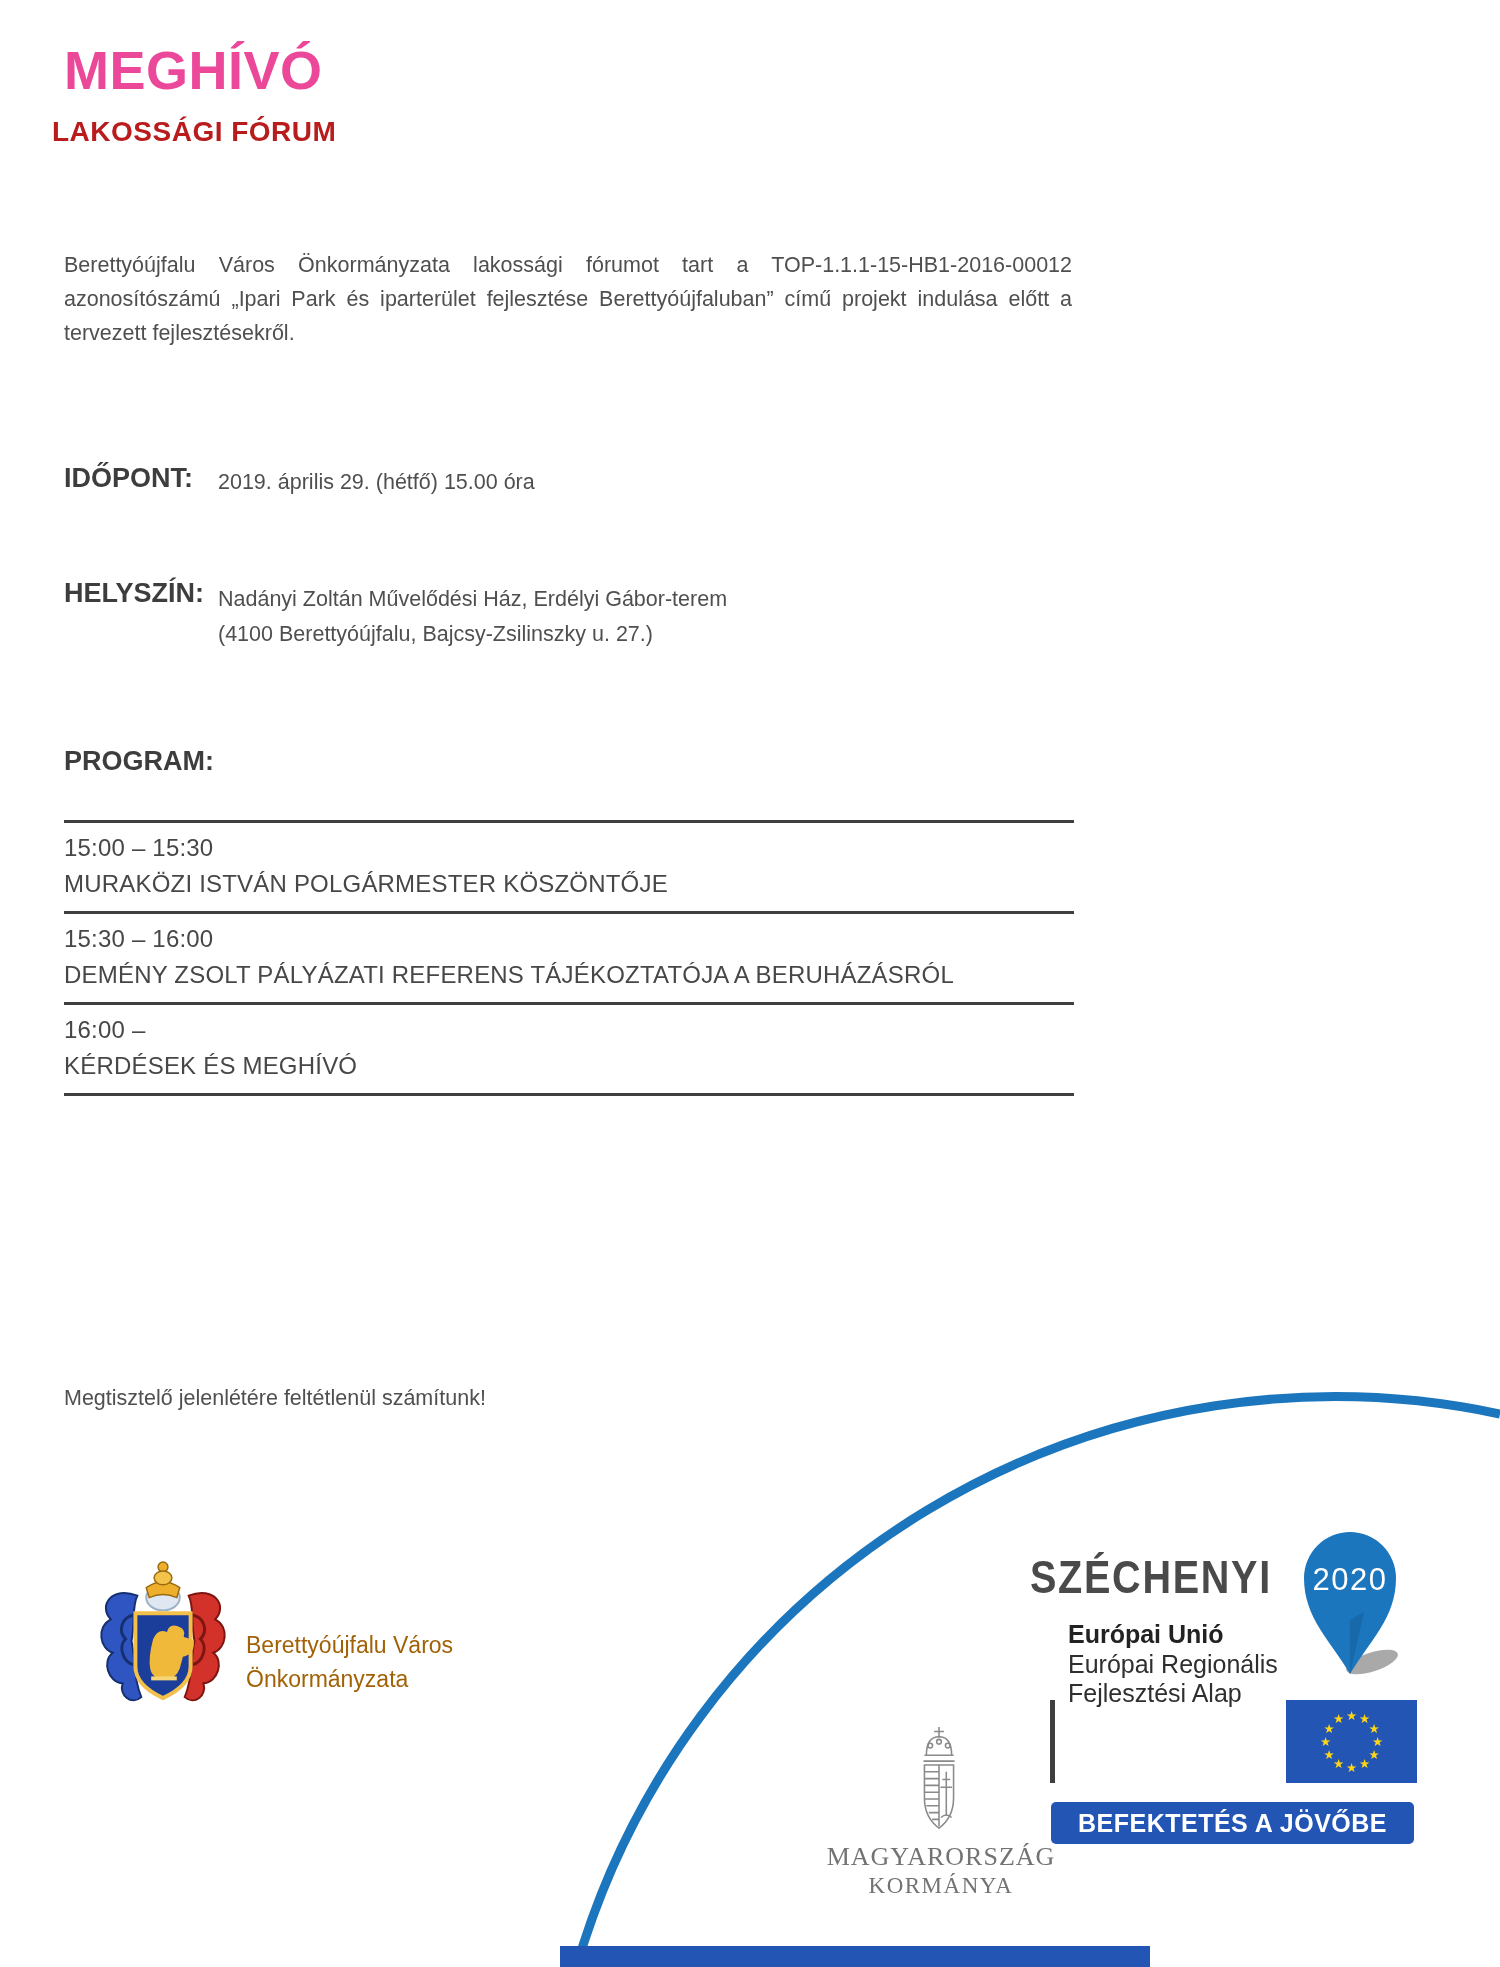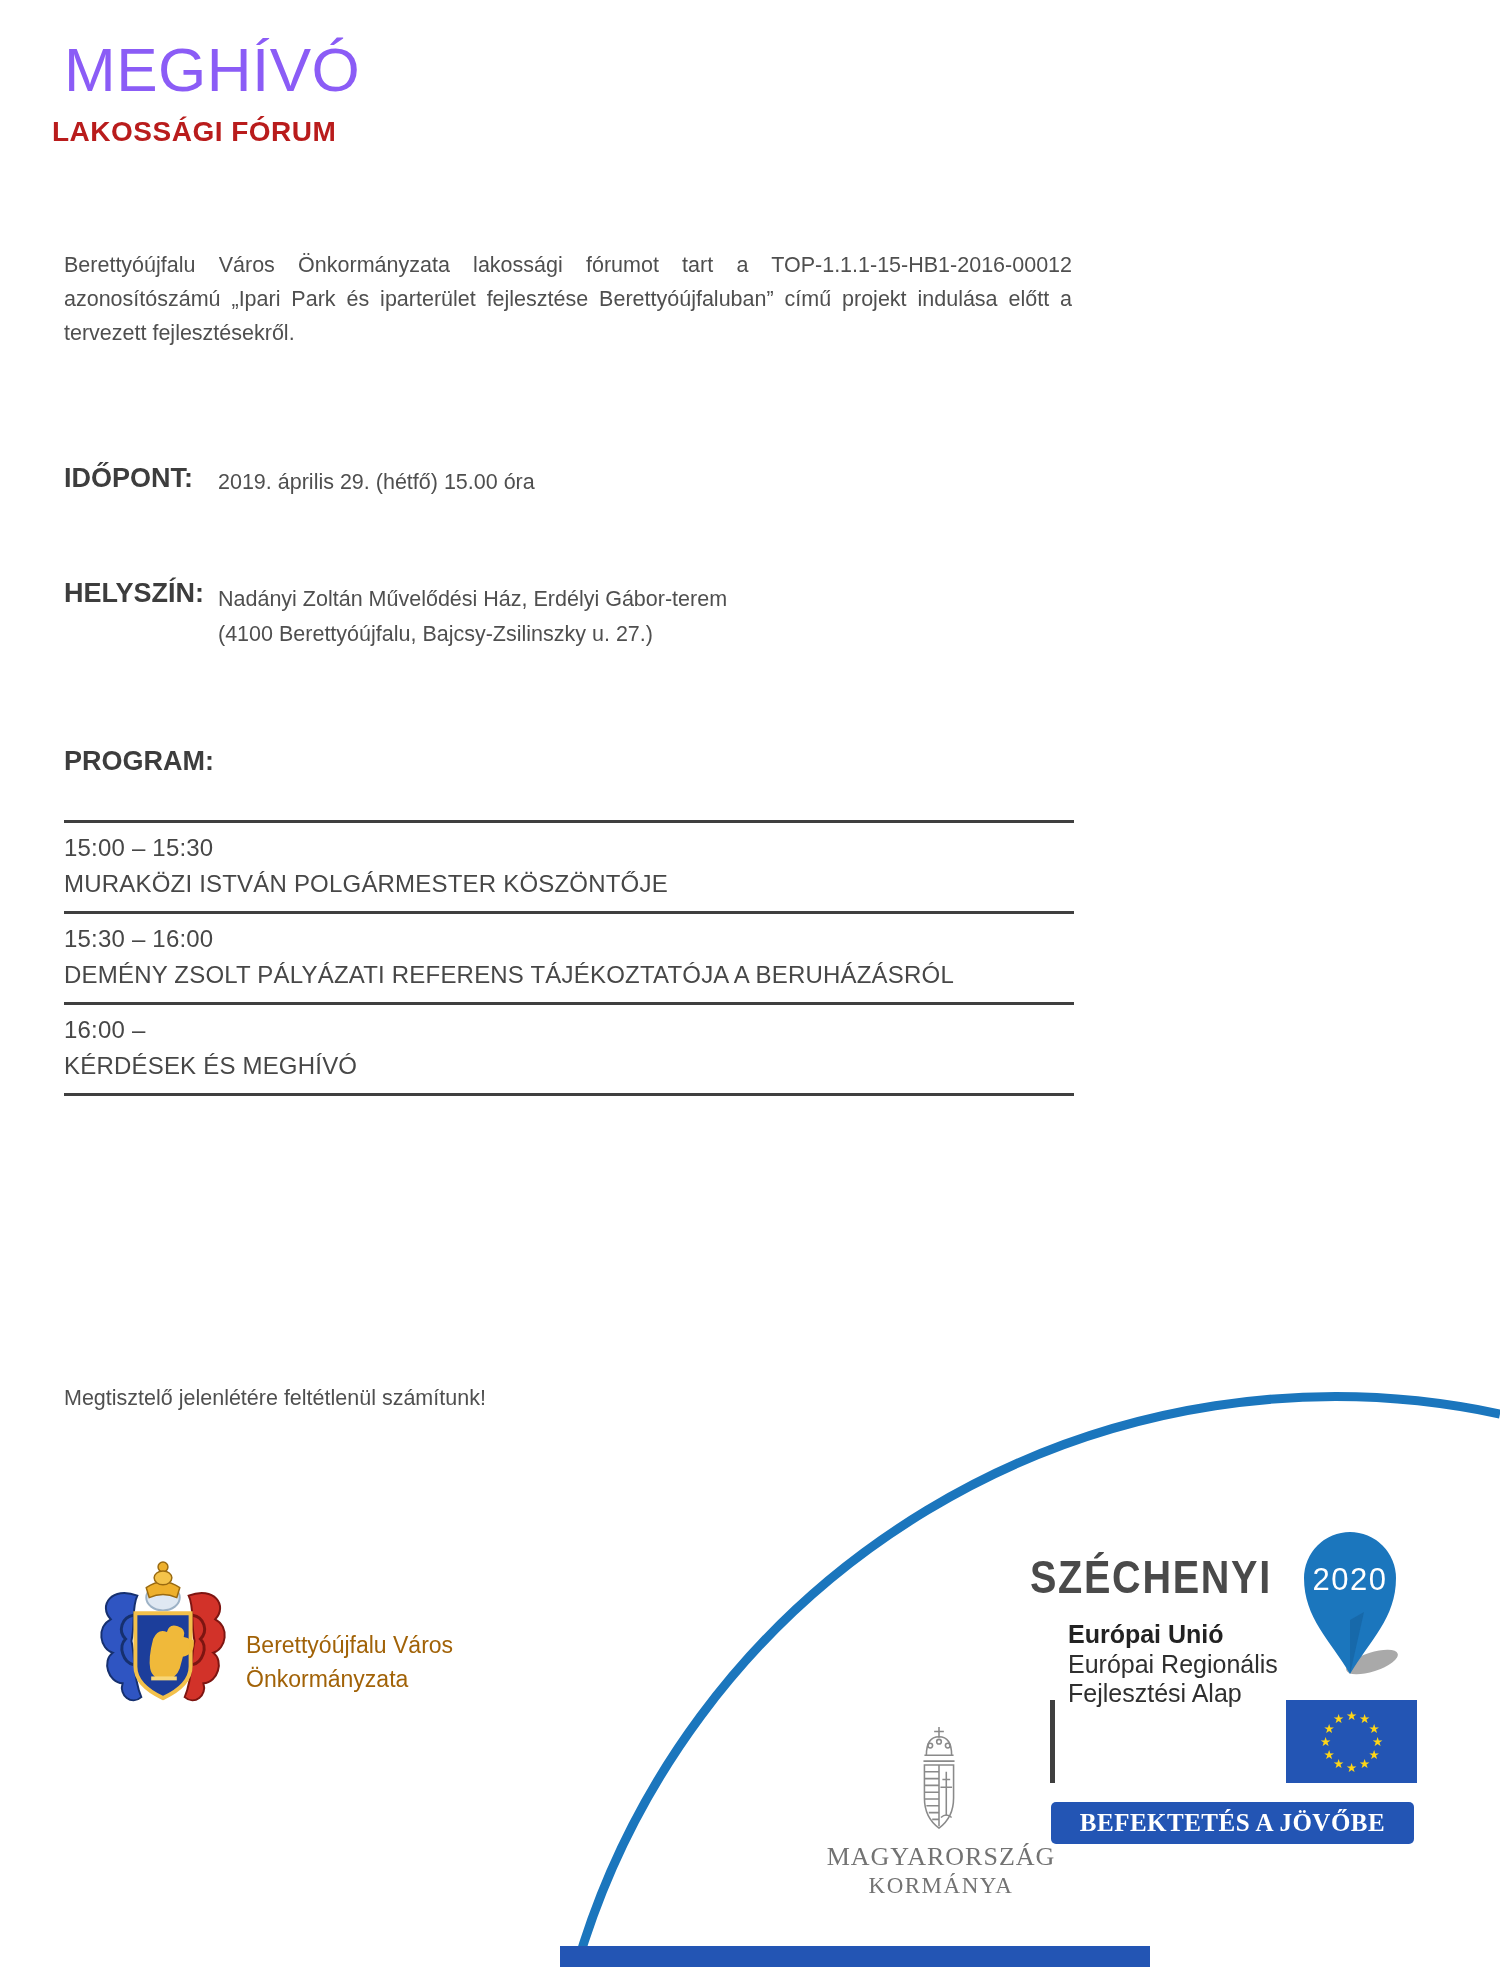--- a/index.html
+++ b/index.html
@@ -10,22 +10,22 @@
     height: 1967px;
     margin: 0 auto;
     background: #ffffff;
     overflow: hidden;
     font-family: "Liberation Sans", sans-serif;
   }
   .abs { position: absolute; }
 
   .title {
     left: 64px; top: 34px;
-    font-size: 62px; font-weight: 400;
-    color: #8b5cf6; letter-spacing: 0.5px;
+    font-size: 54px; font-weight: 700;
+    color: #ec4899; letter-spacing: 0.5px;
     line-height: 72px;
   }
   .subtitle {
     left: 52px; top: 116px;
     font-size: 28px; font-weight: 700;
     color: #b91c1c; letter-spacing: 0.5px;
   }
   .intro {
     left: 64px; top: 248px; width: 1008px;
     font-size: 21.5px; line-height: 34px;
@@ -90,21 +90,20 @@
   .eu-text { left: 1068px; top: 1620px; font-size: 25px; line-height: 29.5px; color: #2f2f2f; }
   .eu-line1 { font-weight: 700; color: #222222; }
   .eu-flag { left: 1286px; top: 1700px; width: 131px; height: 83px; }
 
   .invest-bar {
     left: 1051px; top: 1802px; width: 363px; height: 42px;
     background: #2355b4; border-radius: 5px;
     display: flex; align-items: center; justify-content: center;
     color: #ffffff; font-weight: 700; font-size: 25px; letter-spacing: 0.5px;
     white-space: nowrap;
-    font-family: Liberation Serif, serif;
   }
   .bottom-bar { left: 560px; top: 1946px; width: 590px; height: 21px; background: #2355b4; }
 </style>
 </head>
 <body>
 
 <div class="page">
 
   <svg class="abs arc-svg" viewBox="0 0 1500 1967" xmlns="http://www.w3.org/2000/svg">
     <path d="M 575 1972 A 790 790 0 0 1 1500 1414" fill="none" stroke="#1b76bd" stroke-width="9"></path>

